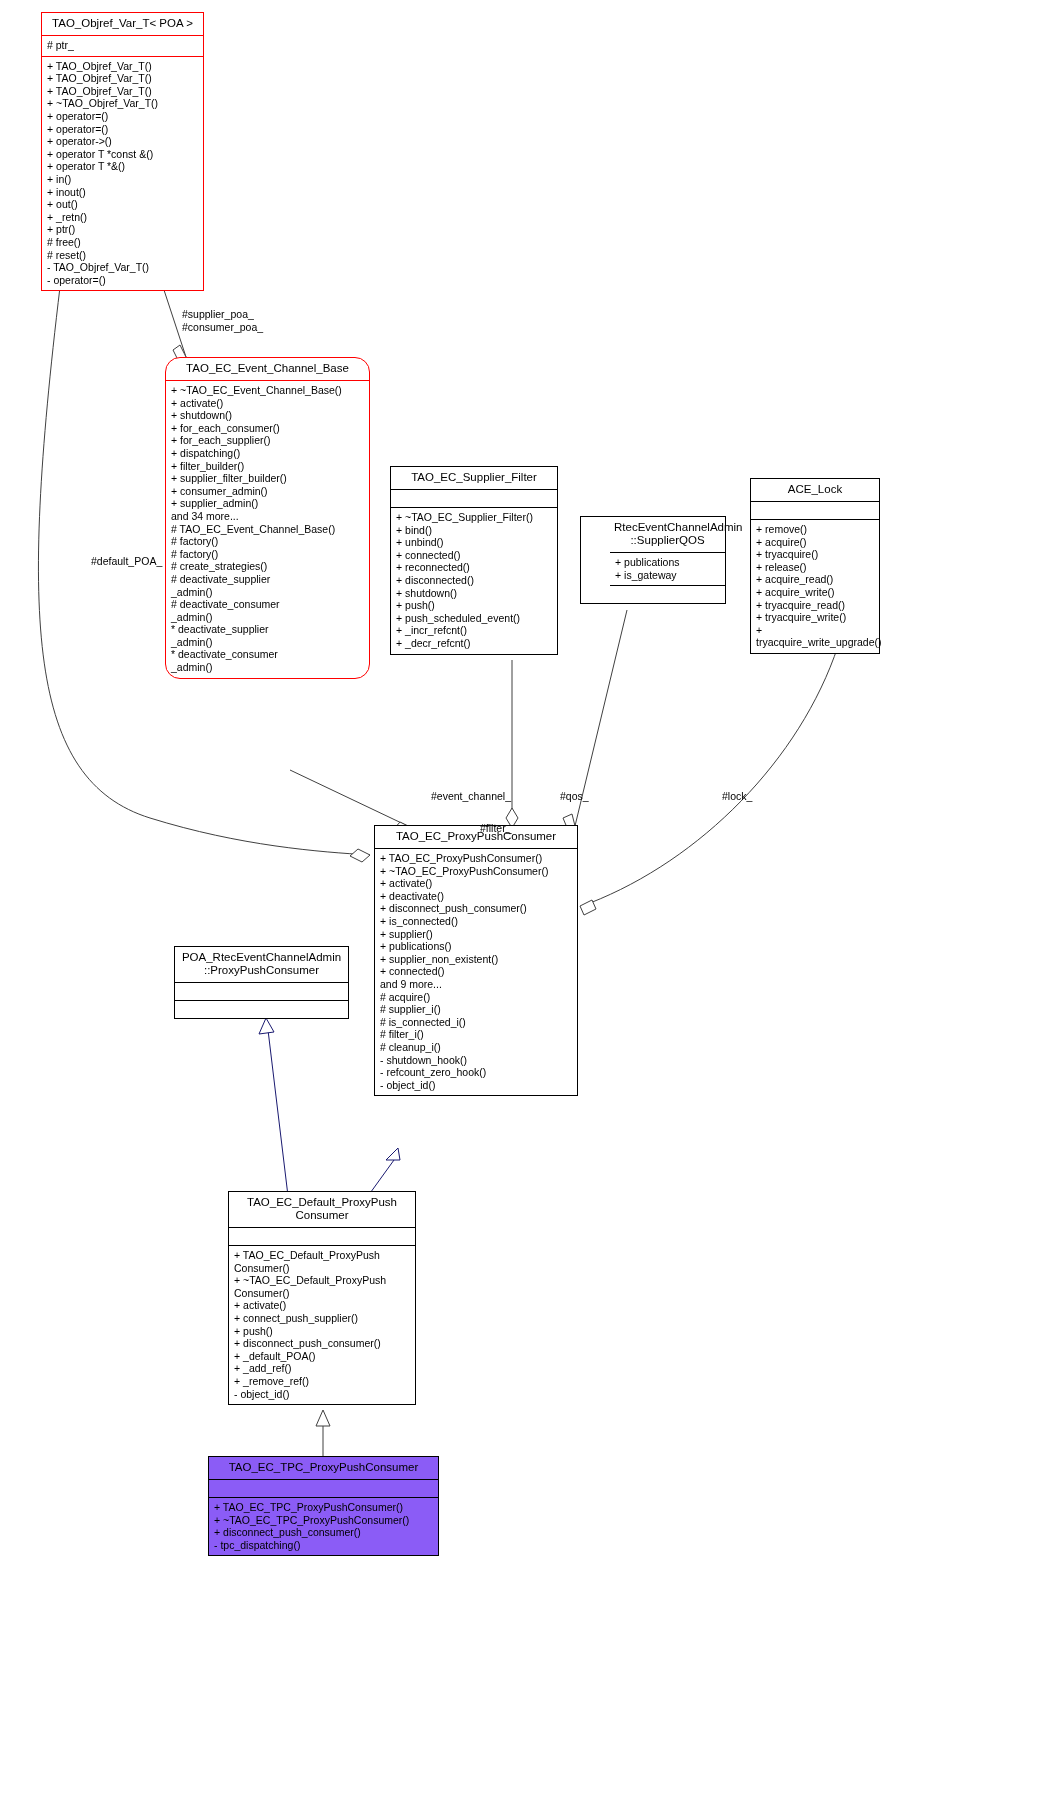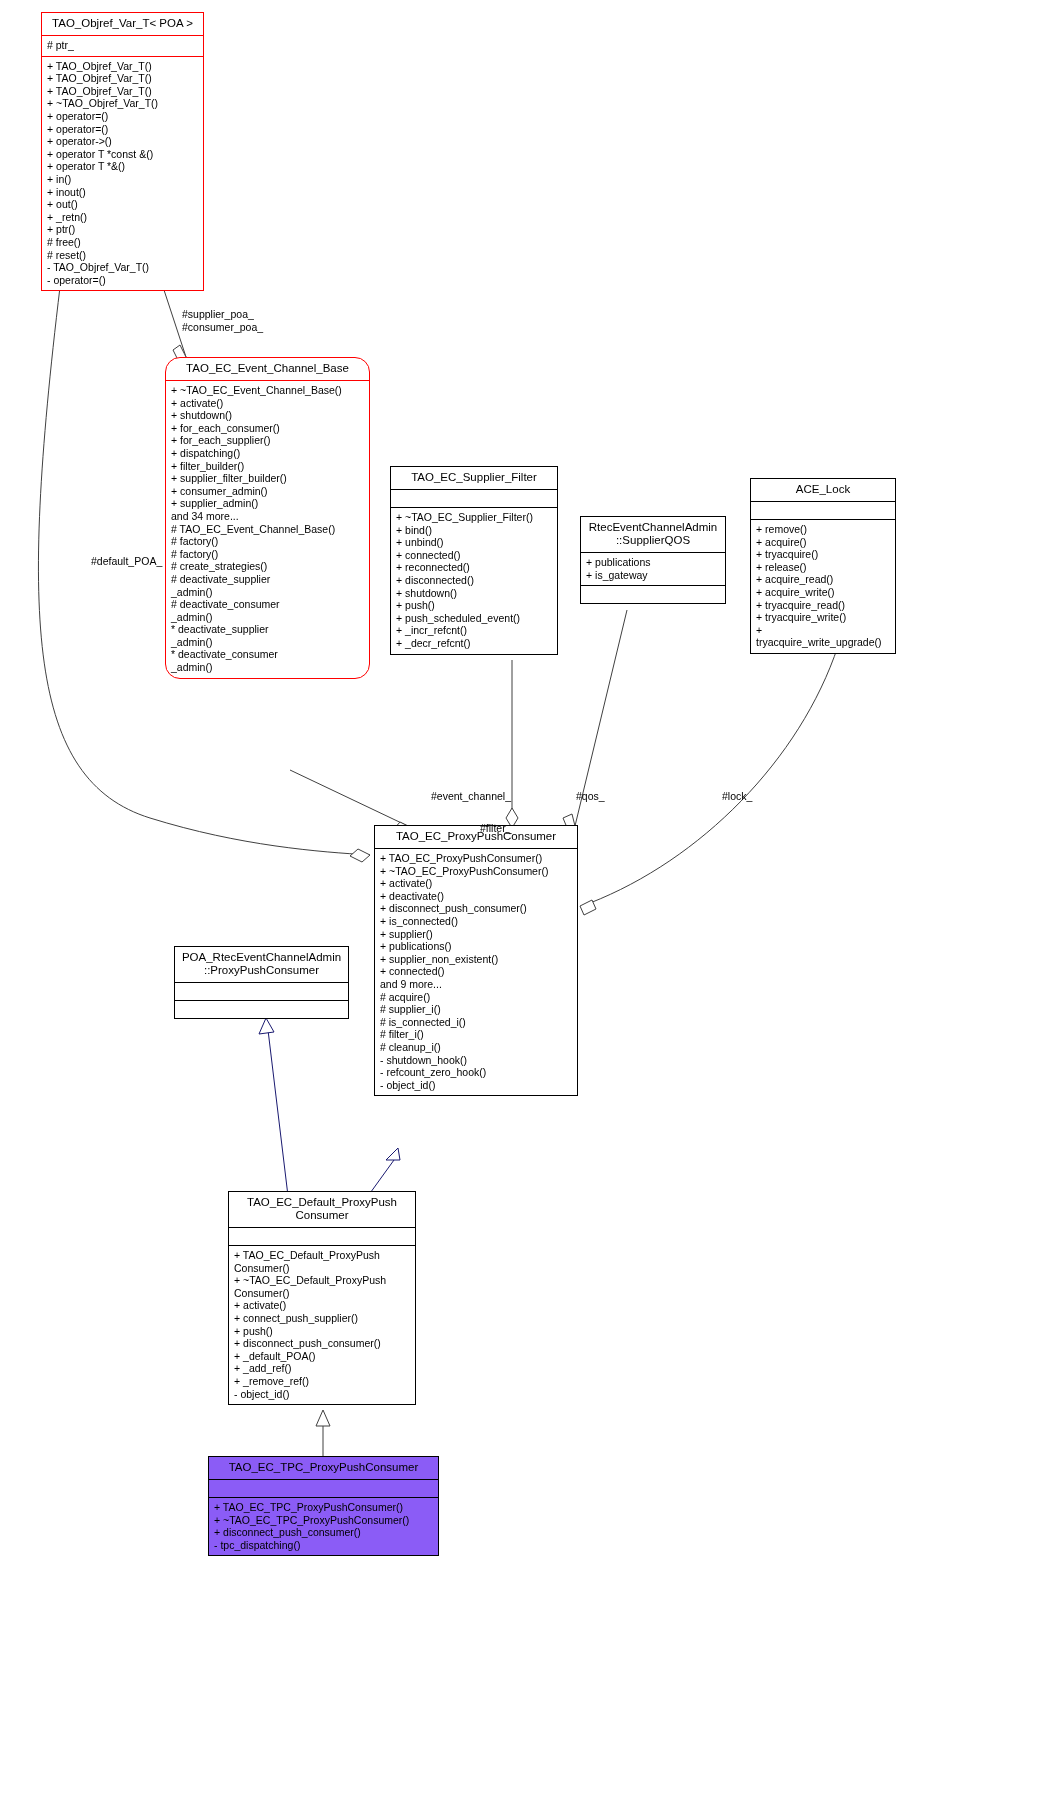--- a/index.html
+++ b/index.html
@@ -137,31 +137,31 @@
       <div class="row">+ reconnected()</div>
       <div class="row">+ disconnected()</div>
       <div class="row">+ shutdown()</div>
       <div class="row">+ push()</div>
       <div class="row">+ push_scheduled_event()</div>
       <div class="row">+ _incr_refcnt()</div>
       <div class="row">+ _decr_refcnt()</div>
     </div>
   </div>
 
-  <div class="node black" style="left:580px;top:516px;width:146px;">
+  <div class="node black" style="left:580px;top:516px;width:146px;padding-left:29px;">
     <div class="title">RtecEventChannelAdmin
 ::SupplierQOS</div>
     <div class="compartment sep-black">
       <div class="row">+ publications</div>
       <div class="row">+ is_gateway</div>
     </div>
     <div class="compartment sep-black empty-comp"></div>
   </div>
 
-  <div class="node black" style="left:750px;top:478px;width:146px;">
+  <div class="node black" style="left:750px;top:478px;width:130px;">
     <div class="title">ACE_Lock</div>
     <div class="compartment sep-black empty-comp"></div>
     <div class="compartment sep-black">
       <div class="row">+ remove()</div>
       <div class="row">+ acquire()</div>
       <div class="row">+ tryacquire()</div>
       <div class="row">+ release()</div>
       <div class="row">+ acquire_read()</div>
       <div class="row">+ acquire_write()</div>
       <div class="row">+ tryacquire_read()</div>
@@ -235,17 +235,17 @@
 
   <div class="edgelabel" style="left:182px;top:308px;width:170px;">#supplier_poa_
 #consumer_poa_</div>
 
   <div class="edgelabel" style="left:91px;top:555px;width:120px;">#default_POA_</div>
 
   <div class="edgelabel" style="left:383px;top:790px;width:110px;margin-left:48px;">#event_channel_</div>
 
   <div class="edgelabel" style="left:480px;top:790px;width:60px;margin-top:32px;">#filter_</div>
 
-  <div class="edgelabel" style="left:576px;top:790px;width:60px;">#qos_</div>
+  <div class="edgelabel" style="left:560px;top:790px;width:60px;">#qos_</div>
 
   <div class="edgelabel" style="left:722px;top:790px;width:60px;">#lock_</div>
 
 </div>
 
 </body></html>

